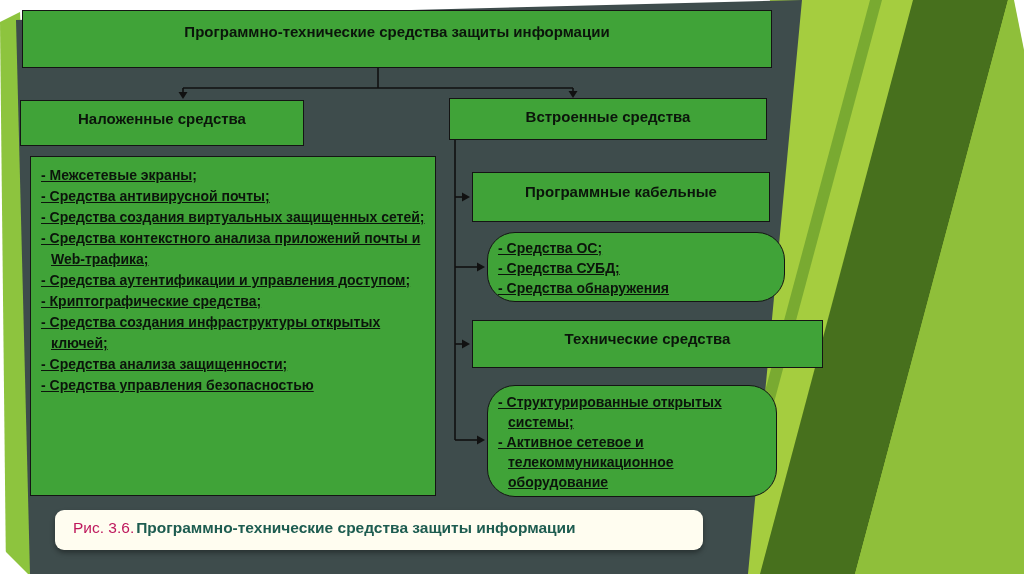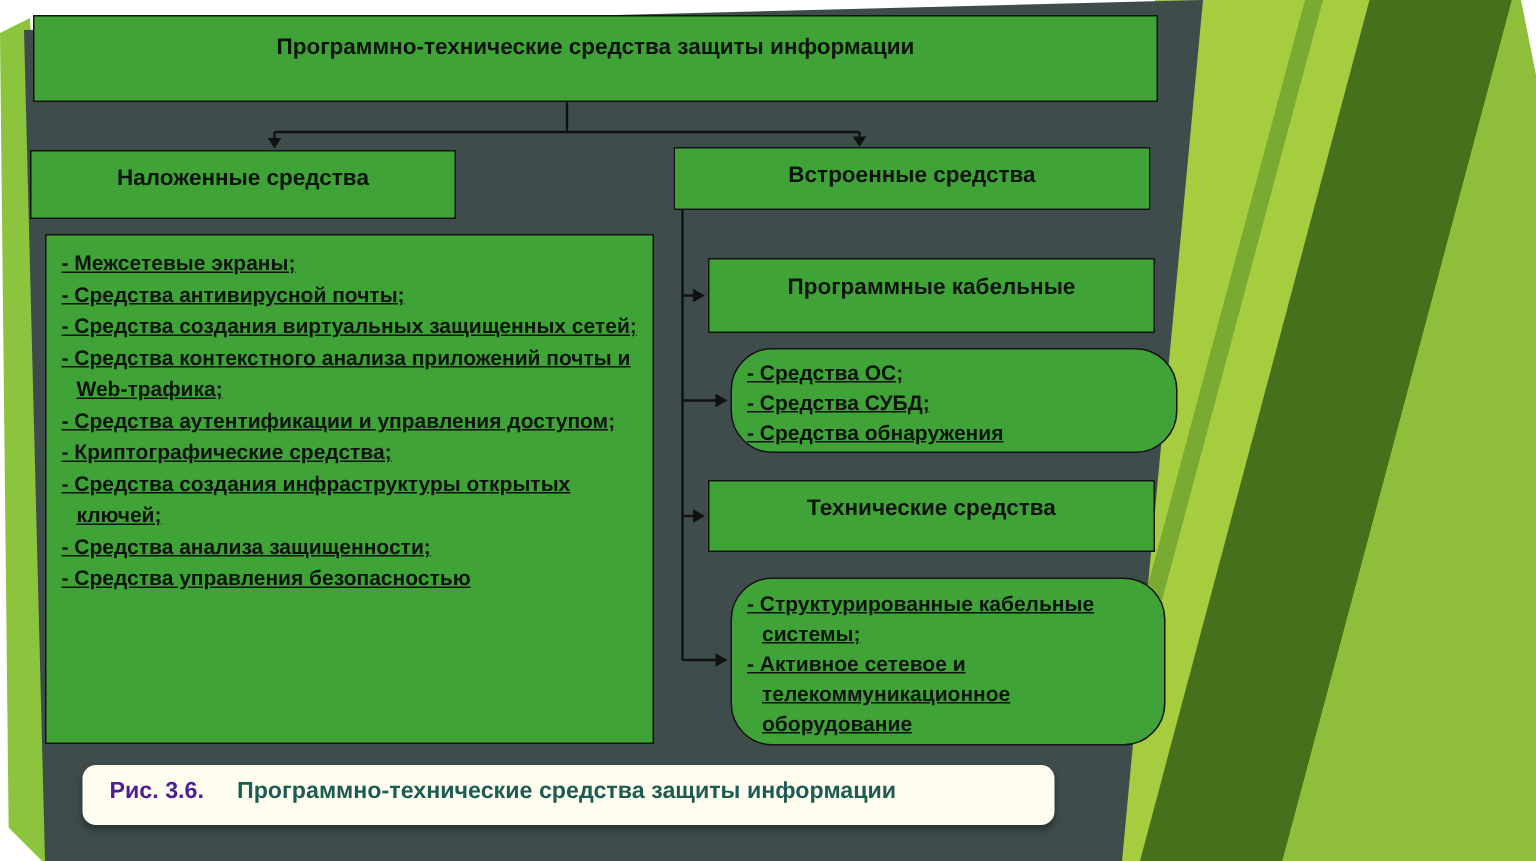--- a/index.html
+++ b/index.html
@@ -43,23 +43,23 @@
     background:#fffdf0;
     border-radius:9px;
     box-shadow:0 3px 5px rgba(0,0,0,0.35);
     box-sizing:border-box;
     padding:9px 18px;
     font-size:15.5px;
     white-space:nowrap;
     overflow:hidden;
   }
   .caption .cap-label{
-    color:#4c1d95;
-    font-weight:bold;
-    margin-right:22px;
+    color:#be185d;
+    font-weight:normal;
+    margin-right:2px;
   }
   .caption .cap-text{
     color:#1d5c50;
     font-weight:bold;
   }
 </style>
 </head>
 <body>
 
 <div class="slide">
@@ -120,24 +120,24 @@
   <div class="gbox gbox-title" style="left:449px;top:98px;width:318px;height:42px;padding-top:9px;">Встроенные средства</div>
 
   <div class="gbox gbox-title" style="left:472px;top:172px;width:298px;height:50px;padding-top:10px;">Программные кабельные</div>
 
   <div class="gbox items items-sm" style="left:487px;top:232px;width:298px;height:70px;padding:5px 10px;">
     <div class="item">- Средства ОС;</div>
     <div class="item">- Средства СУБД;</div>
     <div class="item">- Средства обнаружения</div>
   </div>
 
-  <div class="gbox gbox-title" style="left:472px;top:320px;width:298px;height:48px;padding-top:9px;">Технические средства</div>
+  <div class="gbox gbox-title" style="left:472px;top:320px;width:351px;height:48px;padding-top:9px;">Технические средства</div>
 
   <div class="gbox items items-sm" style="left:487px;top:385px;width:290px;height:112px;padding:6px 10px;">
-    <div class="item">- Структурированные кабельные системы;</div>
+    <div class="item">- Структурированные открытых системы;</div>
     <div class="item">- Активное сетевое и телекоммуникационное оборудование</div>
   </div>
 
   <div class="caption">
     <span class="cap-label">Рис. 3.6.</span><span class="cap-text">Программно-технические средства защиты информации</span>
   </div>
 
 </div>
 
 </body></html>

